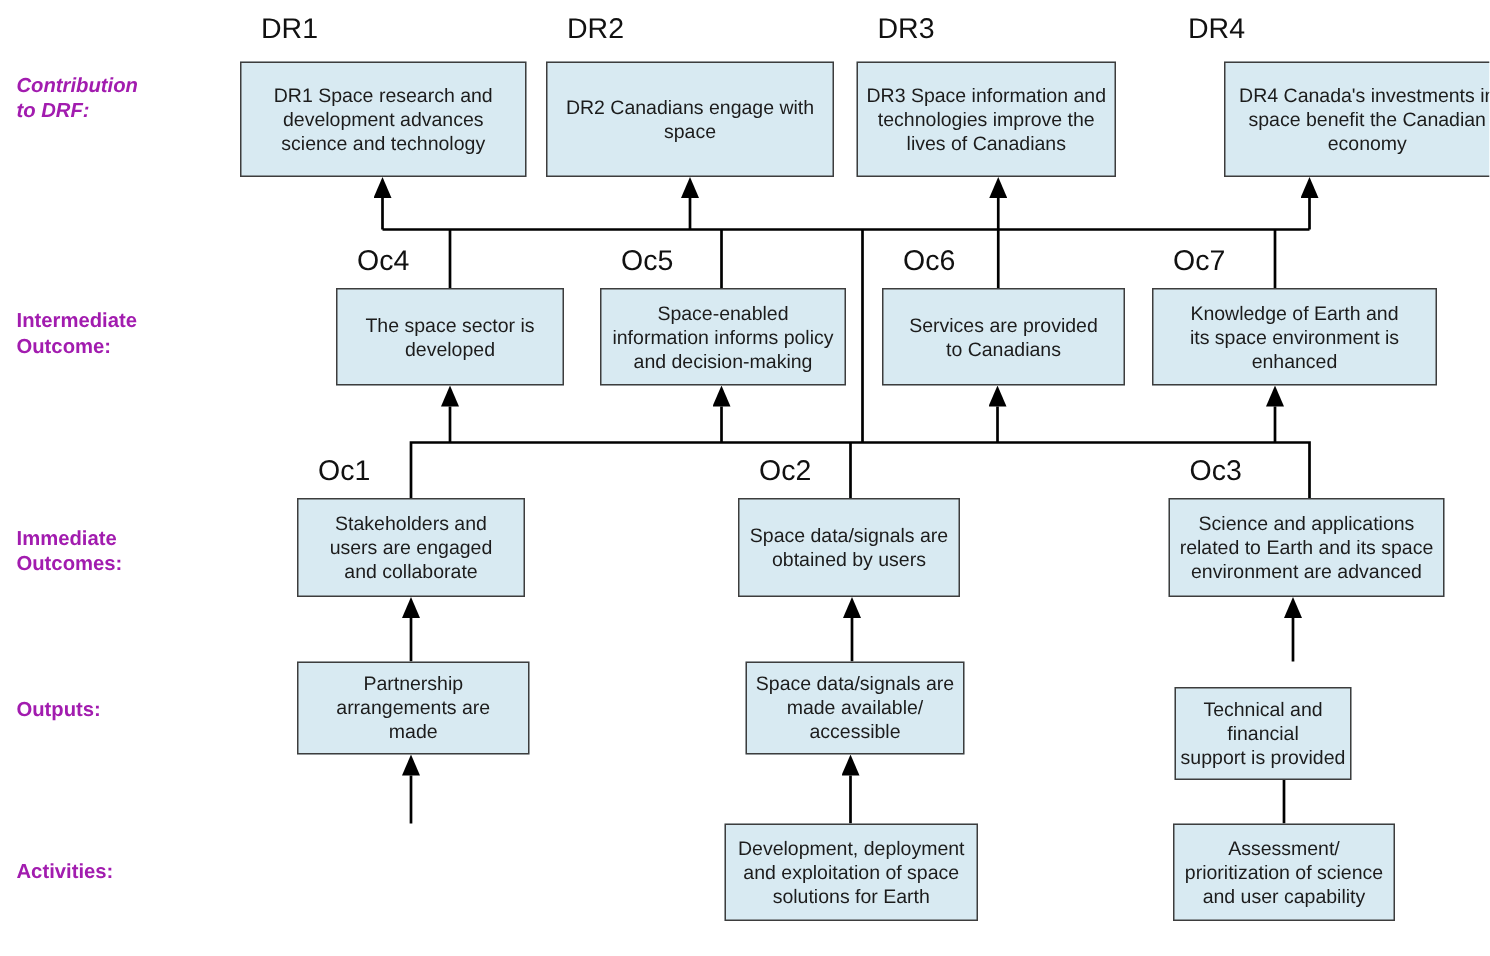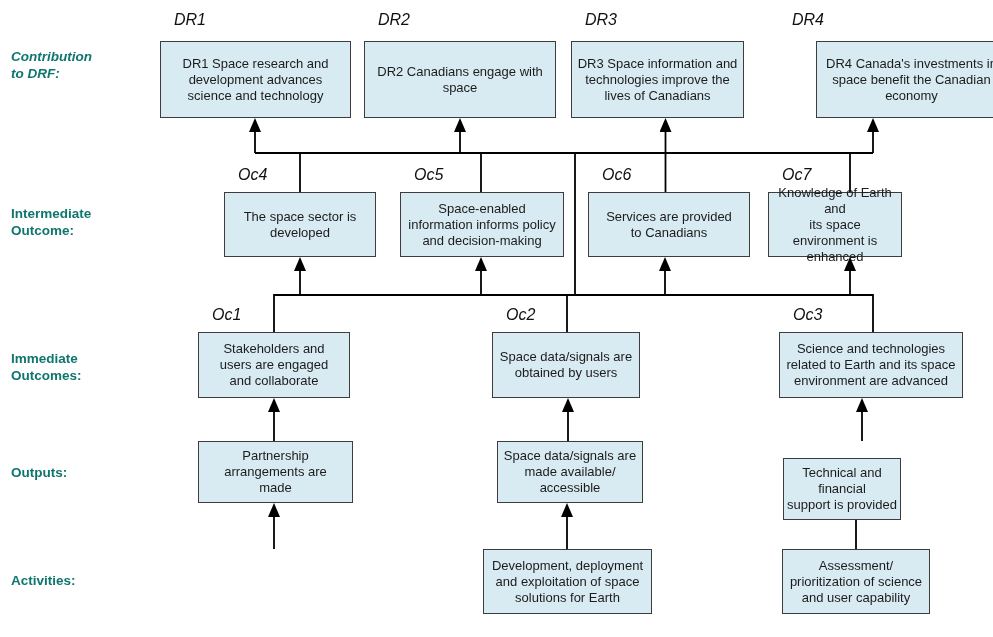--- a/index.html
+++ b/index.html
@@ -8,43 +8,43 @@
     font-family:"Liberation Sans", sans-serif;overflow:hidden;
   }
   #connectors{position:absolute;left:0;top:0;width:993px;height:637px;}
   .box{
     position:absolute;background:#d8eaf2;border:1.5px solid #3d3d3d;
     display:flex;align-items:center;justify-content:center;text-align:center;
     font-size:13px;line-height:16px;color:#1c1c1c;padding:2px 3px;box-sizing:border-box;
   }
   .bt{white-space:pre-line;}
   .tag{
-    position:absolute;font-style:italic;font-size:16px;color:#111;line-height:16px;
+    position:absolute;font-size:19px;color:#111;line-height:16px;
   }
   .rlabel{
     position:absolute;font-weight:bold;font-size:13.5px;line-height:17px;
-    color:#0f766e;white-space:pre-line;
+    color:#a21caf;white-space:pre-line;
   }
   #lbl-contribution{font-style:italic;}
 
   
   #dr1{left:160px;top:41px;width:191px;height:77px;}
   #dr2{left:364px;top:41px;width:192px;height:77px;}
   #dr3{left:571px;top:41px;width:173px;height:77px;}
   #dr4{left:816px;top:41px;width:191px;height:77px;}
   #tag-dr1{left:174px;top:12px;}
   #tag-dr2{left:378px;top:12px;}
   #tag-dr3{left:585px;top:12px;}
   #tag-dr4{left:792px;top:12px;}
 
   
   #oc4{left:224px;top:192px;width:152px;height:65px;}
   #oc5{left:400px;top:192px;width:164px;height:65px;}
   #oc6{left:588px;top:192px;width:162px;height:65px;}
-  #oc7{left:768px;top:192px;width:134px;height:65px;}
+  #oc7{left:768px;top:192px;width:190px;height:65px;}
   #tag-oc4{left:238px;top:167px;}
   #tag-oc5{left:414px;top:167px;}
   #tag-oc6{left:602px;top:167px;}
   #tag-oc7{left:782px;top:167px;}
 
   
   #oc1{left:198px;top:332px;width:152px;height:66px;}
   #oc2{left:492px;top:332px;width:148px;height:66px;}
   #oc3{left:779px;top:332px;width:184px;height:66px;}
   #tag-oc1{left:212px;top:307px;}
@@ -174,21 +174,21 @@
   <div class="box" id="oc1">
       <span class="bt">Stakeholders and
 users are engaged
 and collaborate</span>
     </div>
   <div class="box" id="oc2">
       <span class="bt">Space data/signals are
 obtained by users</span>
     </div>
   <div class="box" id="oc3">
-      <span class="bt">Science and technologies
+      <span class="bt">Science and applications
 related to Earth and its space
 environment are advanced</span>
     </div>
 
   <div class="box" id="out1">
       <span class="bt">Partnership
 arrangements are
 made</span>
     </div>
   <div class="box" id="out2">

